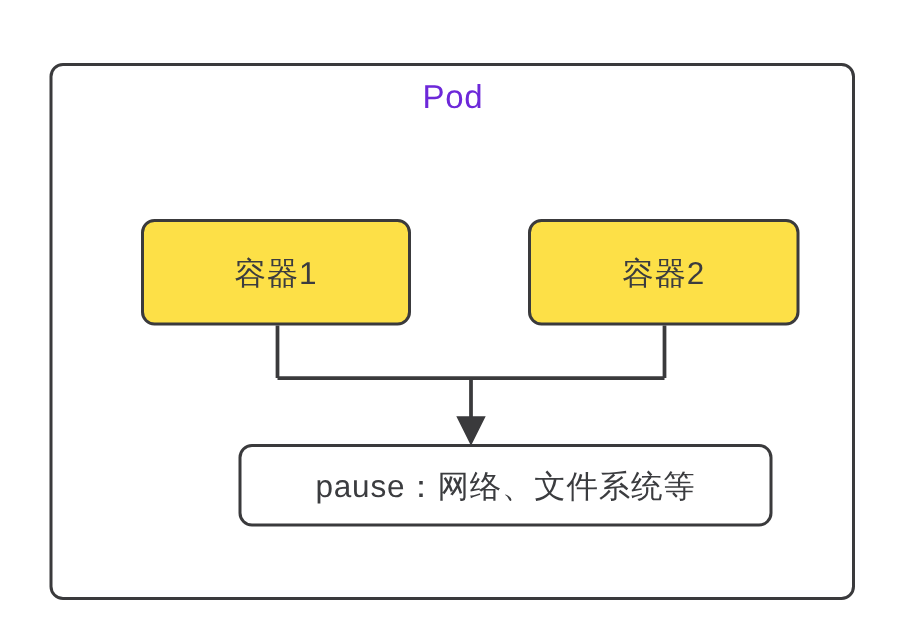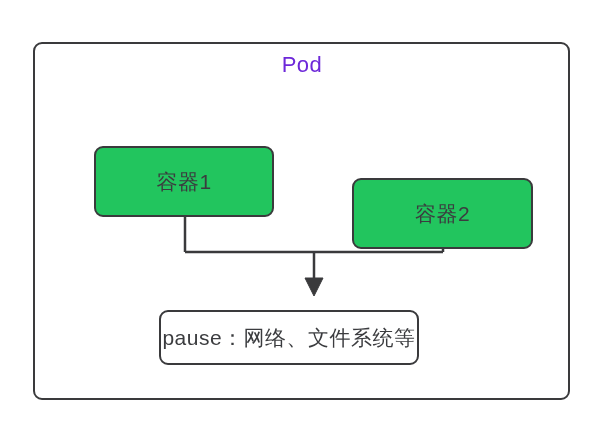--- a/index.html
+++ b/index.html
@@ -38,48 +38,47 @@
     font-size: 22px;
     color: #6d28d9;
     letter-spacing: 0.5px;
     line-height: 1.2;
   }
   .container-box {
     position: absolute;
     box-sizing: border-box;
     border: 2px solid #3a3a3c;
     border-radius: 9px;
-    background: #22c55e;
+    background: #fde047;
     display: flex;
     align-items: center;
     justify-content: center;
   }
   .container-box .box-label {
     font-size: 21px;
     color: #3b3c3f;
     letter-spacing: 0.5px;
   }
   #container-1 {
     left: 94px;
     top: 146px;
     width: 180px;
     height: 71px;
   }
   #container-2 {
     left: 352px;
     top: 146px;
     width: 181px;
     height: 71px;
-    margin-top: 32px;
   }
   .pause-box {
     position: absolute;
     left: 159px;
-    top: 310px;
-    width: 260px;
+    top: 296px;
+    width: 356px;
     height: 55px;
     box-sizing: border-box;
     border: 2px solid #3a3a3c;
     border-radius: 9px;
     background: #ffffff;
     display: flex;
     align-items: center;
     justify-content: center;
   }
   .pause-box .box-label {

